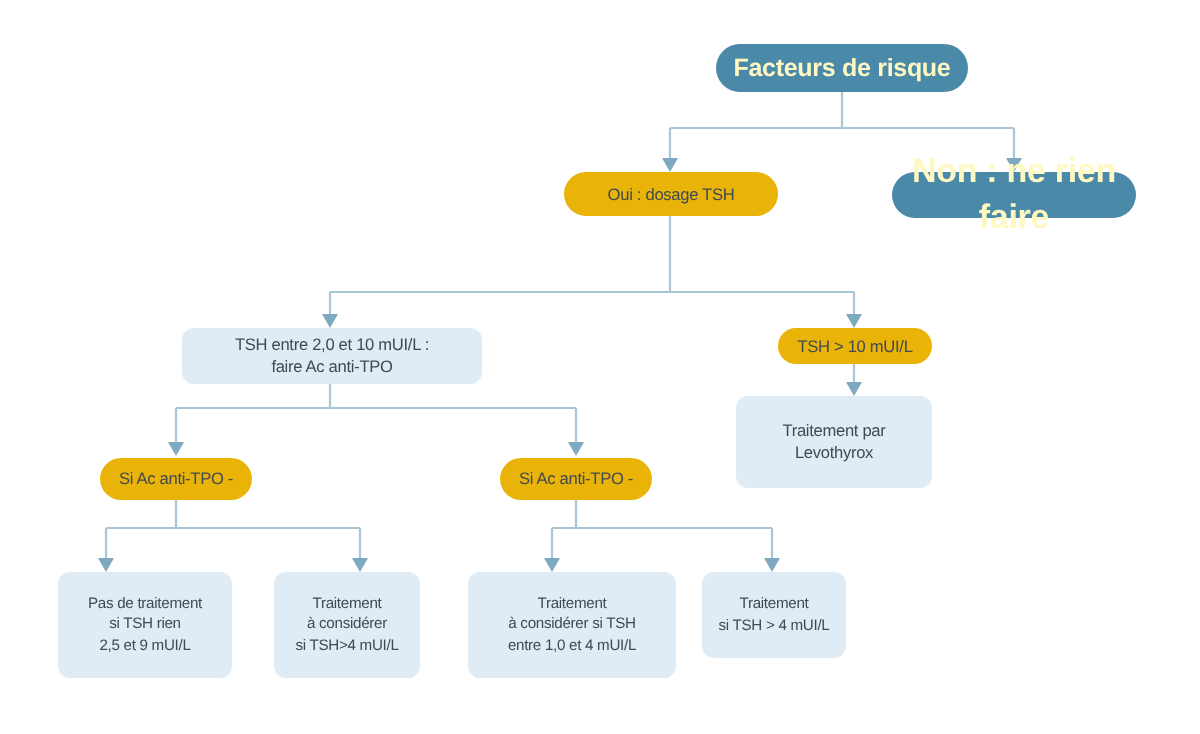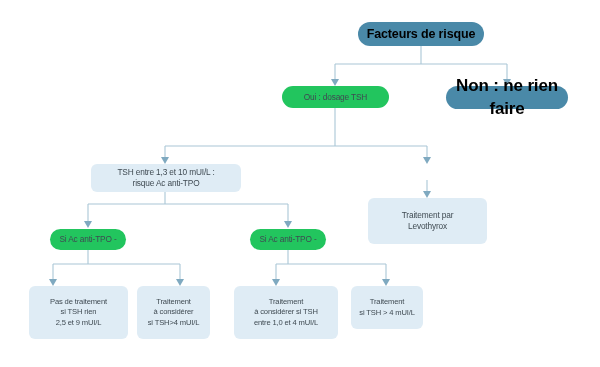--- a/index.html
+++ b/index.html
@@ -28,27 +28,27 @@
     text-align: center;
     line-height: 1.32;
     letter-spacing: -0.15px;
   }
   .node-light {
     background: #dfecf5;
     color: #3f4a52;
     border-radius: 6px;
   }
   .node-pill {
-    background: #22c55e;
+    background: #eab308;
     color: #3f4a52;
     border-radius: 999px;
   }
   .node-dark {
     background: #4a89a8;
-    color: #000000;
+    color: #fef9c3;
     border-radius: 999px;
     font-weight: bold;
   }
   .node-title {
     font-size: 12.5px;
   }
   .node-strong {
     font-size: 17px;
   }
   .node-sm {
@@ -126,39 +126,42 @@
 
   <div class="node node-pill node-sm" style="left:282px; top:86px; width:107px; height:22px;">
     <span>Oui : dosage TSH</span>
   </div>
 
   <div class="node node-dark node-strong" style="left:446px; top:86px; width:122px; height:23px;">
     <span>Non : ne rien faire</span>
   </div>
 
   <div class="node node-light node-sm" style="left:91px; top:164px; width:150px; height:28px; flex-direction:column;">
-    <span>TSH entre 1,3 et 10 mUI/L :</span>
-    <span>risque Ac anti-TPO</span>
+    <span>TSH entre 2,0 et 10 mUI/L :</span>
+    <span>faire Ac anti-TPO</span>
   </div>
 
+  <div class="node node-pill node-sm" style="left:389px; top:164px; width:77px; height:18px;">
+    <span>TSH &gt; 10 mUI/L</span>
+  </div>
 
-  <div class="node node-light node-sm" style="left:368px; top:198px; width:119px; height:46px; flex-direction:column;">
+  <div class="node node-light node-sm" style="left:368px; top:198px; width:98px; height:46px; flex-direction:column;">
     <span>Traitement par</span>
     <span>Levothyrox</span>
   </div>
 
   <div class="node node-pill node-sm" style="left:50px; top:229px; width:76px; height:21px;">
     <span>Si Ac anti-TPO -</span>
   </div>
 
   <div class="node node-pill node-sm" style="left:250px; top:229px; width:76px; height:21px;">
     <span>Si Ac anti-TPO -</span>
   </div>
 
-  <div class="node node-light node-xs" style="left:29px; top:286px; width:99px; height:53px; flex-direction:column;">
+  <div class="node node-light node-xs" style="left:29px; top:286px; width:87px; height:53px; flex-direction:column;">
     <span>Pas de traitement</span>
     <span>si TSH rien</span>
     <span>2,5 et 9 mUI/L</span>
   </div>
 
   <div class="node node-light node-xs" style="left:137px; top:286px; width:73px; height:53px; flex-direction:column;">
     <span>Traitement</span>
     <span>à considérer</span>
     <span>si TSH&gt;4 mUI/L</span>
   </div>

